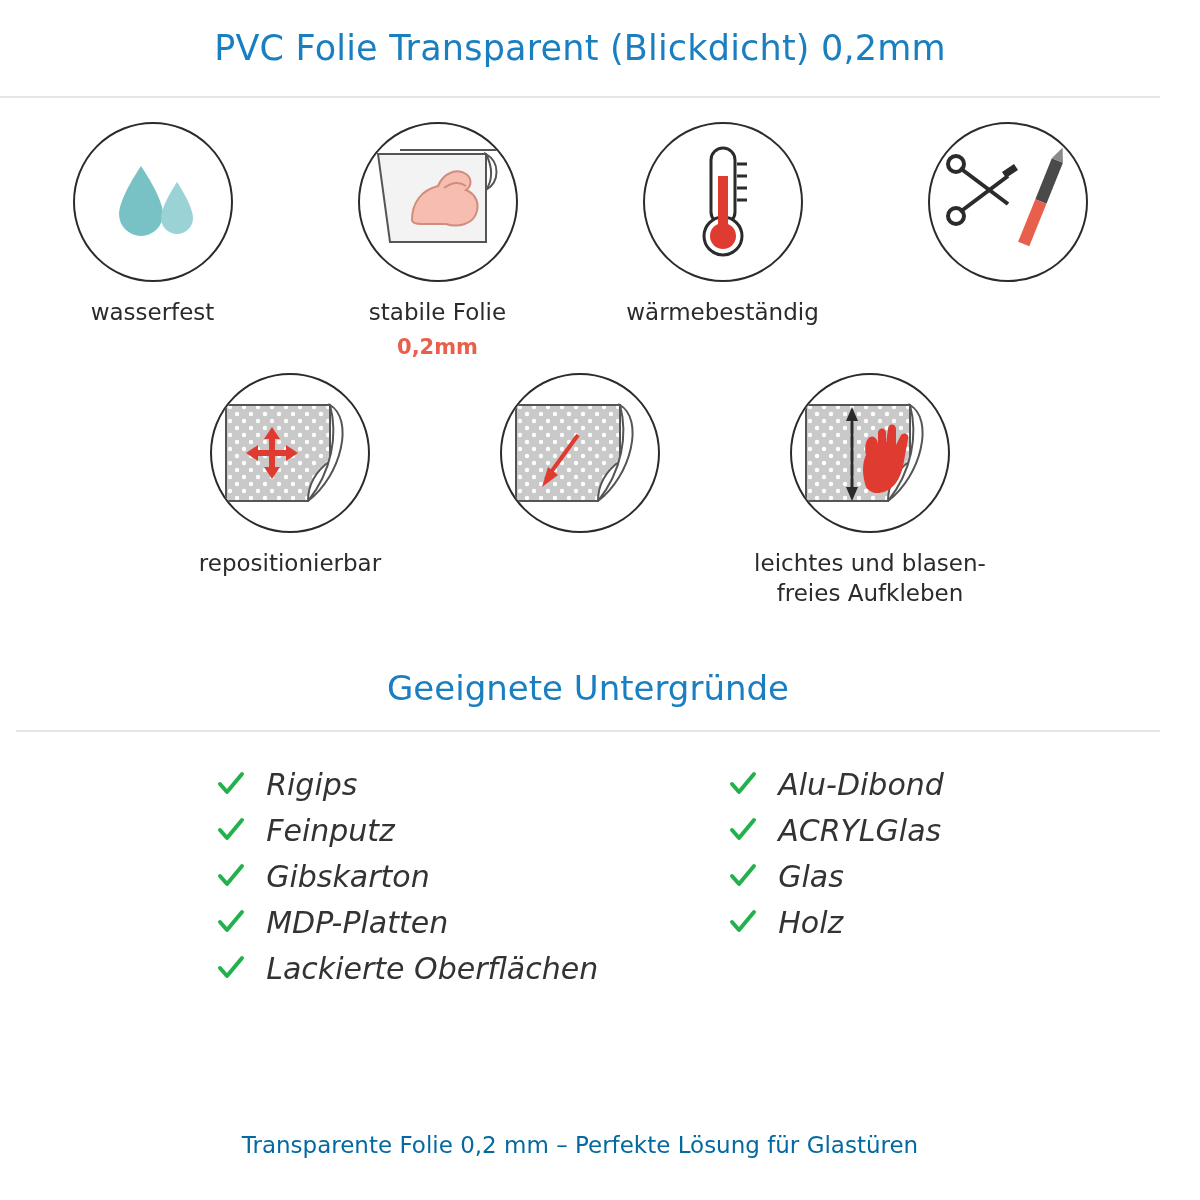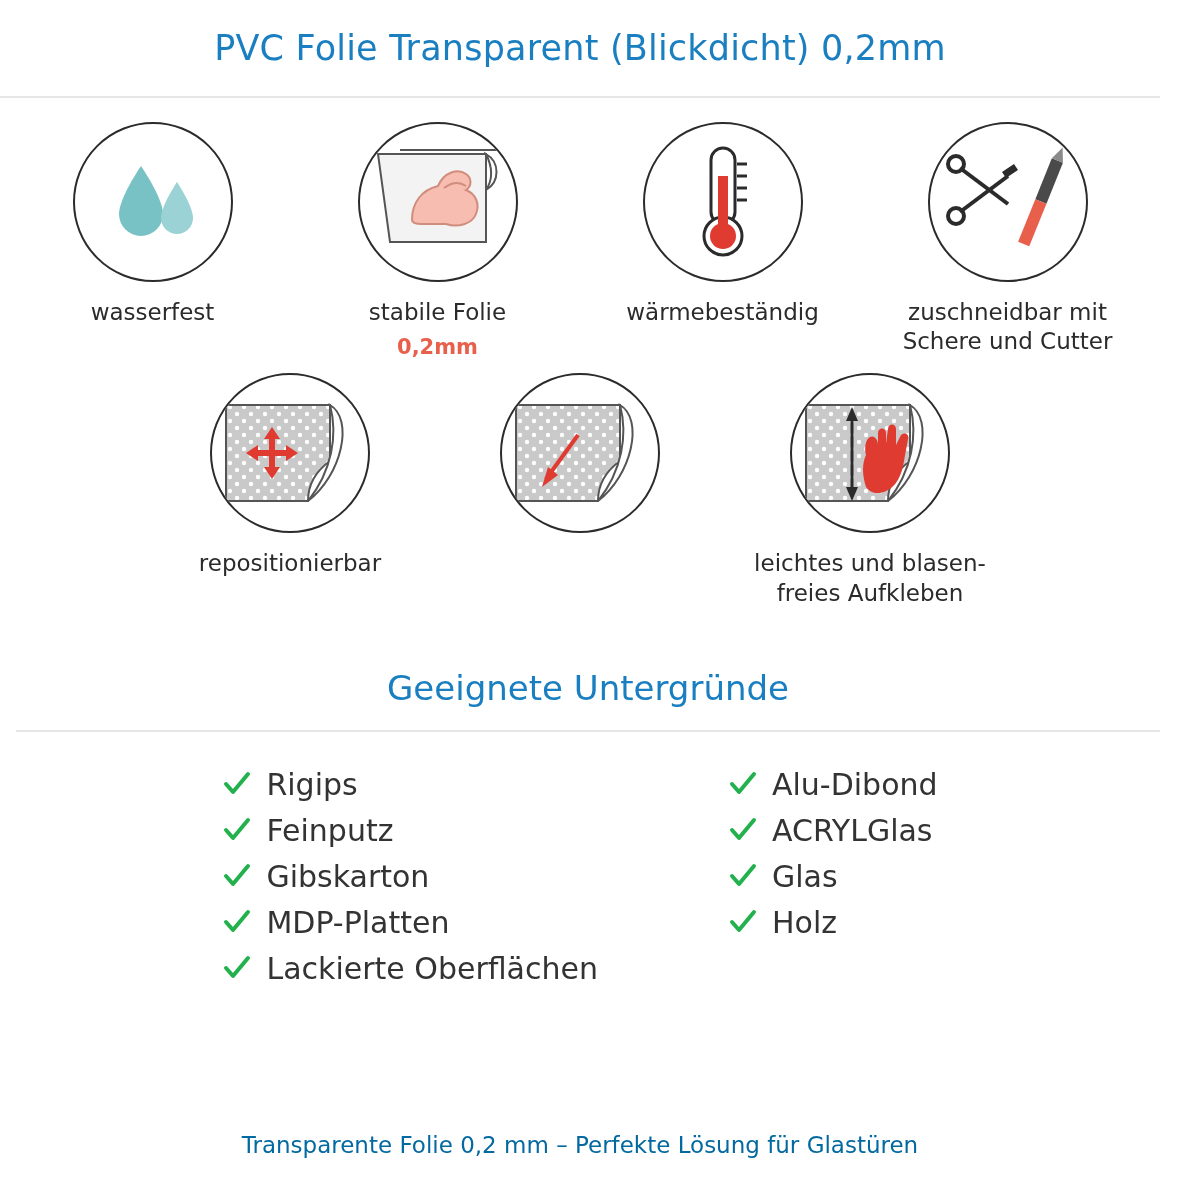--- a/index.html
+++ b/index.html
@@ -109,24 +109,25 @@
     gap: 130px;
   }
   .sub-col {
     display: flex;
     flex-direction: column;
     gap: 2px;
   }
   .sub-item {
     display: flex;
     align-items: center;
-    gap: 14px;
+    gap: 20px;
     font-size: 30px;
     color: #333333;
     height: 44px;
+    font-style: italic;
   }
   .check {
     width: 30px;
     height: 30px;
     flex: 0 0 30px;
     display: block;
   }
 
   
   .footer {
@@ -202,21 +203,20 @@
               <circle cx="26" cy="92" r="8"></circle>
             </g>
             <path d="M72 48 L84 40 L88 46 L76 54 Z" fill="#2b2b2b"></path>
             <g transform="rotate(22 112 80)">
               <rect x="104" y="34" width="12" height="44" fill="#4a4a4a"></rect>
               <rect x="104" y="78" width="12" height="46" fill="#e8604c"></rect>
               <path d="M104 34 L116 34 L110 20 Z" fill="#8a8a8a"></path>
             </g>
           </svg>
         </div>
-        <div class="feature-label">zuschneidbar mit Schere und Cutter</div>
       </div>
 
     </div>
 
     <div class="feature-row row2">
 
       <div class="feature">
         <div class="circle">
           <svg width="156" height="156" viewBox="0 0 156 156">
             <defs>

